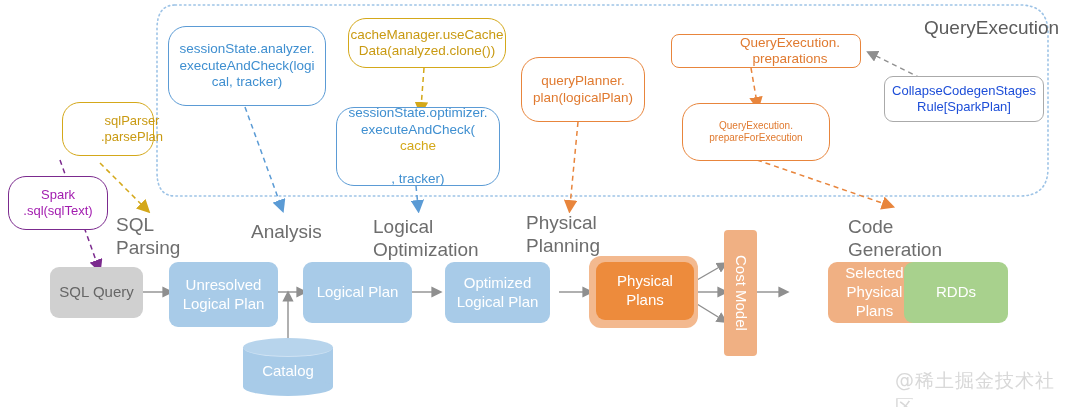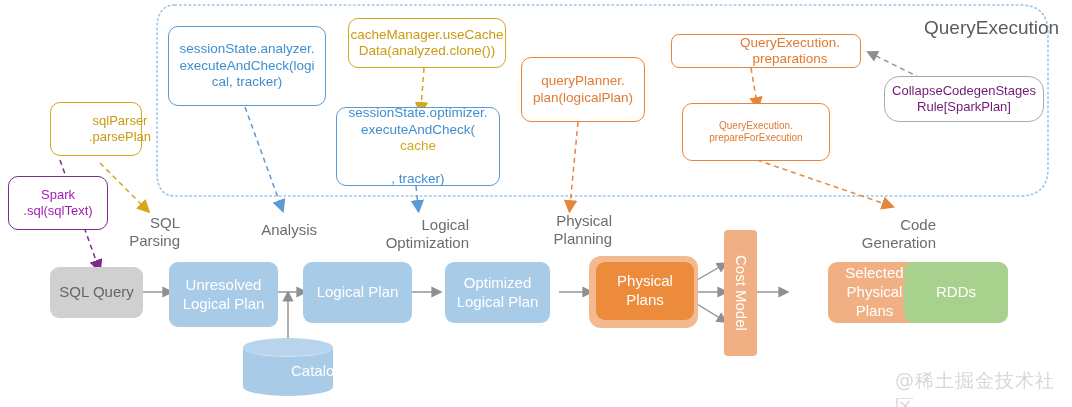--- a/index.html
+++ b/index.html
@@ -1,43 +1,43 @@
 <!DOCTYPE html>
 <html><head>
 <meta charset="utf-8">
 <style>
   html,body{margin:0;padding:0;background:#ffffff;}
   body{font-family:"Liberation Sans","DejaVu Sans",sans-serif;}
   #stage{position:relative;width:1072px;height:407px;background:#fff;overflow:hidden;}
   #svg-layer{position:absolute;left:0;top:0;width:1072px;height:407px;pointer-events:none;}
 
   .callout{position:absolute;box-sizing:border-box;display:flex;align-items:center;justify-content:center;
-           text-align:center;line-height:1.22;background:#fff;border-radius:10px;}
+           text-align:center;line-height:1.22;background:#fff;border-radius:18px;}
   .callout span{display:block;padding:0 4px;}
 
   .c-blue{border:1.6px solid #5b9bd5;color:#3f8fd0;}
   .c-gold{border:1.6px solid #d4a81a;color:#c99a12;}
   .c-orange{border:1.6px solid #e8853c;color:#e07a30;}
   .c-purple{border:1.6px solid #7b2a8e;color:#a21caf;}
-  .c-gray{border:1.4px solid #aaaaaa;color:#701a75;border-radius:15px;}
+  .c-gray{border:1.4px solid #aaaaaa;color:#1d4ed8;border-radius:9px;}
 
-  .stage-label{position:absolute;color:#6d6d6d;font-size:15px;text-align:right;line-height:1.2;}
+  .stage-label{position:absolute;color:#6d6d6d;font-size:19px;text-align:left;line-height:1.2;}
 
   .pbox{position:absolute;box-sizing:border-box;display:flex;align-items:center;justify-content:center;
         text-align:center;border-radius:9px;color:#ffffff;font-size:15px;line-height:1.25;}
   .pbox.gray{background:#d0d0d0;color:#666666;border-radius:9px;}
   .pbox.blue{background:#a8cbe8;}
   .pbox.orange{background:#f0b083;}
   .pbox.orange-deep{background:#ed8b3c;}
   .pbox.green{background:#a8d18d;}
 
   .stack-shadow{position:absolute;background:#f3b98f;border-radius:12px;}
   .catalog-body{position:absolute;background:#a8cbe8;}
   .catalog-top{position:absolute;background:#b7d4ec;border-radius:50%;border-bottom:1px solid #cfe2f3;}
-  .catalog-label{position:absolute;color:#fff;font-size:15px;text-align:left;width:100%;margin-left:48px;}
+  .catalog-label{position:absolute;color:#fff;font-size:15px;text-align:center;width:100%;}
 
   .group-title{position:absolute;color:#5c5c5c;font-size:19px;}
   .watermark{position:absolute;color:#d8d8d8;font-size:19px;letter-spacing:1px;
              font-family:"DejaVu Sans",sans-serif;}
 </style>
 </head>
 <body>
 
 <div id="stage">
 
@@ -88,21 +88,21 @@
     <path d="M757,292 L784,292" fill="none" stroke="#8f8f8f" stroke-width="1.4" marker-end="url(#ah-gray-s)"></path>
     <path d="M877,292 L903,292" fill="none" stroke="#8f8f8f" stroke-width="1.4" marker-end="url(#ah-gray-s)"></path>
   </svg>
 
   <div class="group-title" style="left:924px;top:17px;">QueryExecution</div>
 
   <div class="callout c-purple" style="left:8px;top:176px;width:100px;height:54px;font-size:13px;">
     <span>Spark<br>.sql(sqlText)</span>
   </div>
 
-  <div class="callout c-gold" style="left:50px;top:102px;width:92px;height:54px;font-size:13px;padding-left:48px;">
+  <div class="callout c-gold" style="left:62px;top:102px;width:92px;height:54px;font-size:13px;padding-left:48px;">
     <span>sqlParser<br>.parsePlan</span>
   </div>
 
   <div class="callout c-blue" style="left:168px;top:26px;width:158px;height:80px;font-size:13.5px;">
     <span>sessionState.analyzer.<br>executeAndCheck(logi<br>cal, tracker)</span>
   </div>
 
   <div class="callout c-gold" style="left:348px;top:18px;width:158px;height:50px;font-size:13.5px;">
     <span>cacheManager.useCache<br>Data(analyzed.clone())</span>
   </div>

